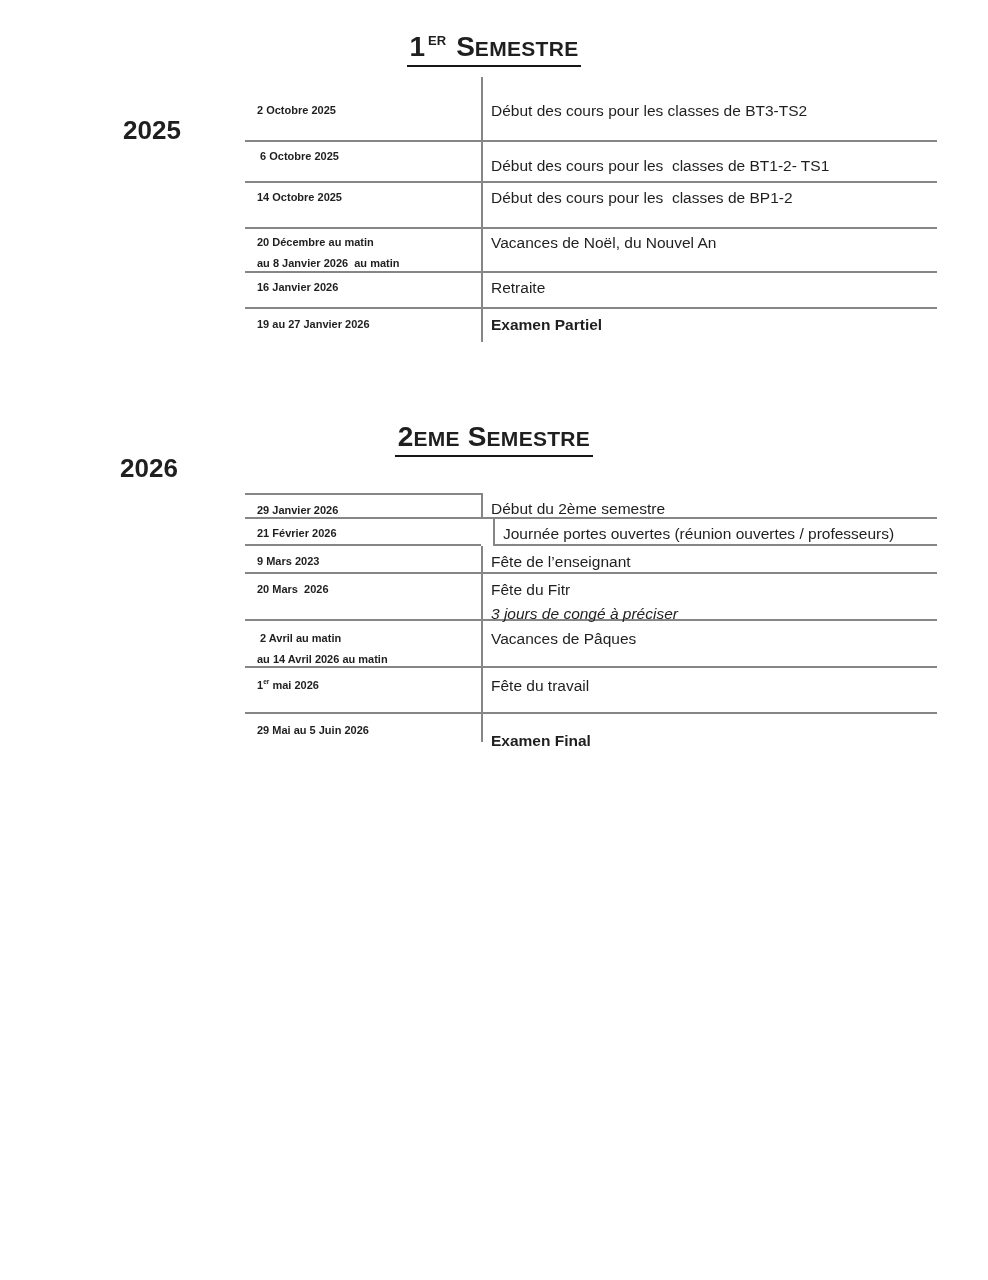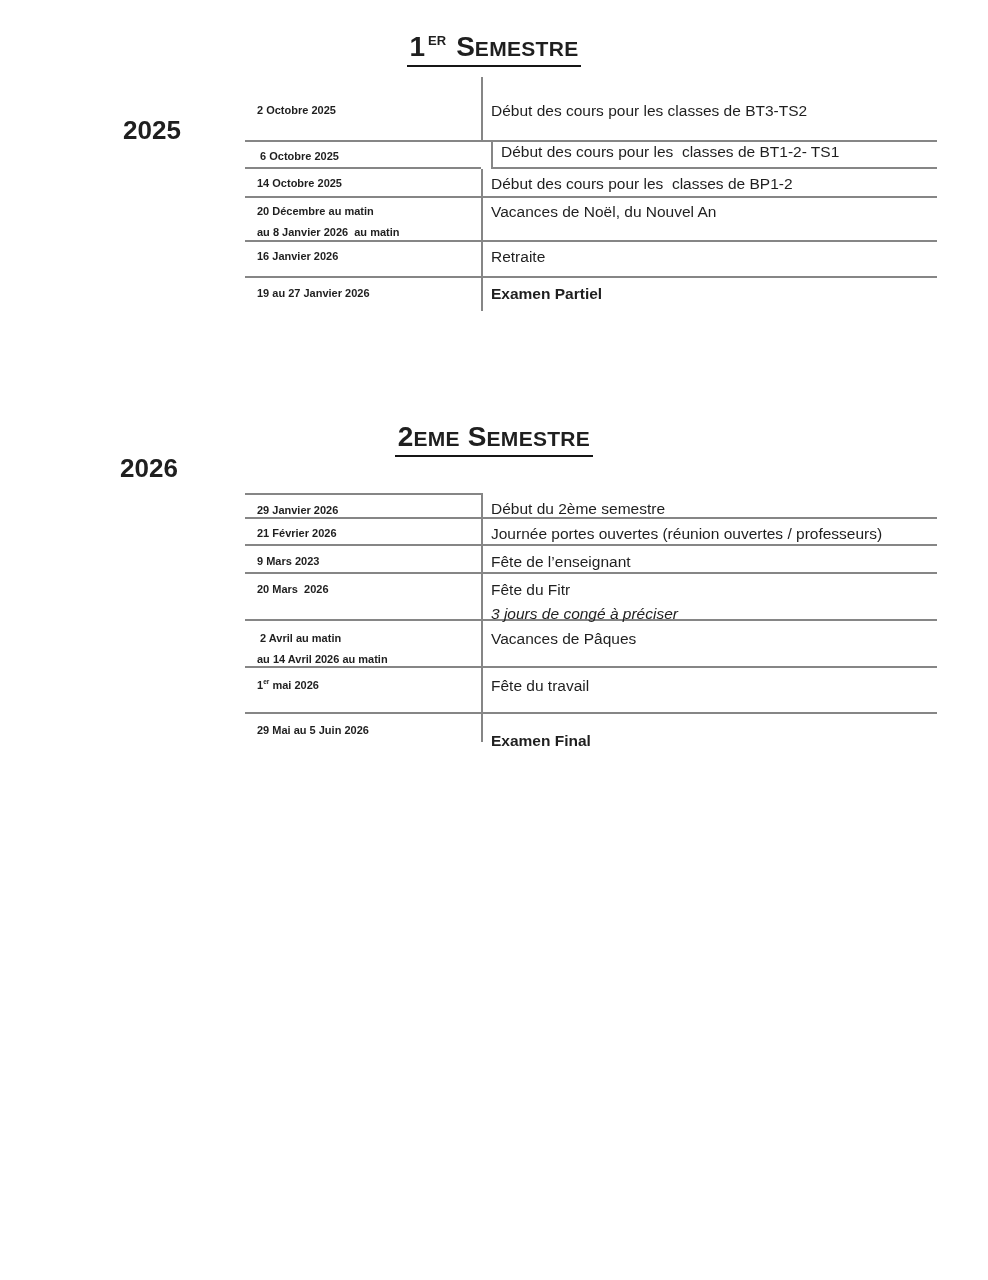--- a/index.html
+++ b/index.html
@@ -111,29 +111,29 @@
 
   <div class="cal-table" id="table1" style="top:85px;">
       <div class="trow" style="height: 57px;">
         <div class="cell date" style="padding-top: 15px;">
           <div class="line"><span>2 Octobre 2025</span></div>
         </div>
         <div class="cell desc" style="padding-top: 15px;">
           <div class="line"><span>Début des cours pour les classes de BT3-TS2</span></div>
         </div>
       </div>
-      <div class="trow" style="height: 27px; gap: 10px;">
+      <div class="trow" style="height: 41px;">
         <div class="cell date" style="padding-top: 4px;">
           <div class="line"><span> 6 Octobre 2025</span></div>
         </div>
         <div class="cell desc vbottom" style="padding-top: 4px;">
           <div class="line"><span>Début des cours pour les  classes de BT1-2- TS1</span></div>
         </div>
       </div>
-      <div class="trow" style="height: 29px;">
+      <div class="trow" style="height: 46px;">
         <div class="cell date" style="padding-top: 4px;">
           <div class="line"><span>14 Octobre 2025</span></div>
         </div>
         <div class="cell desc" style="padding-top: 4px;">
           <div class="line"><span>Début des cours pour les  classes de BP1-2</span></div>
         </div>
       </div>
       <div class="trow" style="height: 44px;">
         <div class="cell date" style="padding-top: 3px;">
           <div class="line"><span>20 Décembre au matin</span></div>
@@ -169,21 +169,21 @@
 
   <div class="cal-table" id="table2" style="top:493px;">
       <div class="trow" style="height: 26px;">
         <div class="cell date tb" style="padding-top: 5px;">
           <div class="line"><span>29 Janvier 2026</span></div>
         </div>
         <div class="cell desc" style="padding-top: 5px;">
           <div class="line"><span>Début du 2ème semestre</span></div>
         </div>
       </div>
-      <div class="trow" style="height: 27px;">
+      <div class="trow" style="height: 27px; gap: 12px;">
         <div class="cell date" style="padding-top: 4px;">
           <div class="line"><span>21 Février 2026</span></div>
         </div>
         <div class="cell desc" style="padding-top: 4px;">
           <div class="line"><span>Journée portes ouvertes (réunion ouvertes / professeurs)</span></div>
         </div>
       </div>
       <div class="trow" style="height: 28px;">
         <div class="cell date" style="padding-top: 5px;">
           <div class="line"><span>9 Mars 2023</span></div>

